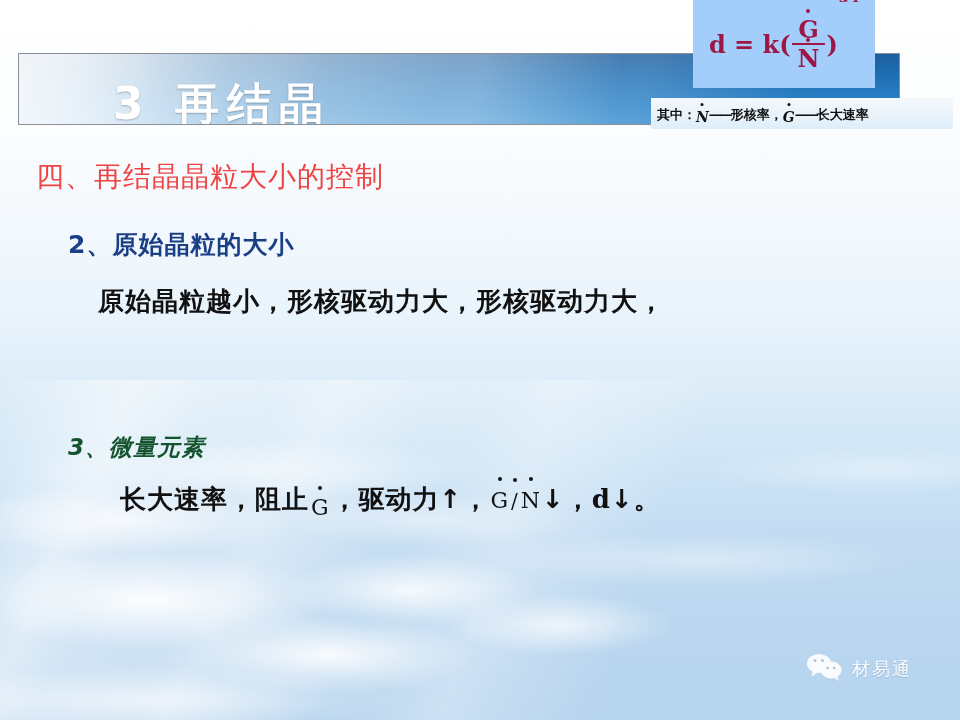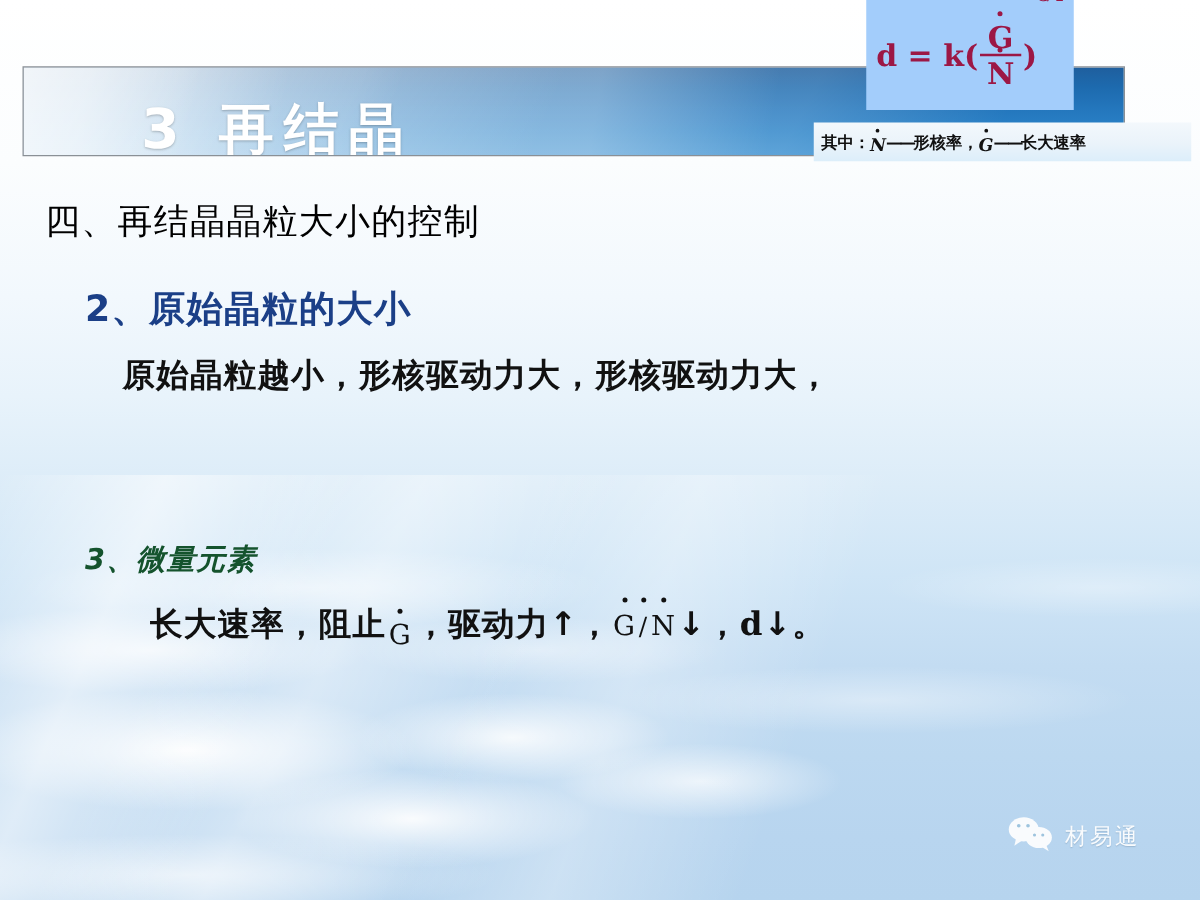--- a/index.html
+++ b/index.html
@@ -87,21 +87,21 @@
     letter-spacing: 8px;
     white-space: nowrap;
     text-shadow: 0 1px 2px rgba(0,0,0,0.25);
     line-height: 1;
   }
 
   
   .formula-box {
     position: absolute;
     left: 693px; top: 0px;
-    width: 166px; height: 88px;
+    width: 182px; height: 88px;
     background: #a3cdfb;
     color: #9c1745;
     font-family: "DejaVu Serif", "Liberation Serif", serif;
     font-weight: bold;
   }
   .formula-inner {
     position: absolute;
     left: 0; top: 0; right: 0; bottom: 0;
     display: flex;
     align-items: center;
@@ -183,33 +183,33 @@
     width: 3px; height: 3px;
     border-radius: 50%;
     background: #111;
   }
   .dash { letter-spacing: -2px; }
 
   
   .sec-title {
     position: absolute;
     left: 36px; top: 158px;
-    color: #000000;
+    color: #ef4444;
     font-family: "DejaVu Sans", "Liberation Sans", sans-serif;
     font-size: 28px;
     font-weight: normal;
     white-space: nowrap;
     letter-spacing: 1px;
   }
   .sub-head-2 {
     position: absolute;
     left: 68px; top: 228px;
     color: #1b3f87;
     font-family: "DejaVu Sans", "Liberation Sans", sans-serif;
-    font-size: 29px;
+    font-size: 25px;
     font-weight: bold;
     white-space: nowrap;
     letter-spacing: 1px;
   }
   .para {
     position: absolute;
     left: 46px; top: 278px;
     width: 790px;
     color: #111111;
     font-family: "DejaVu Serif", "Liberation Serif", serif;

